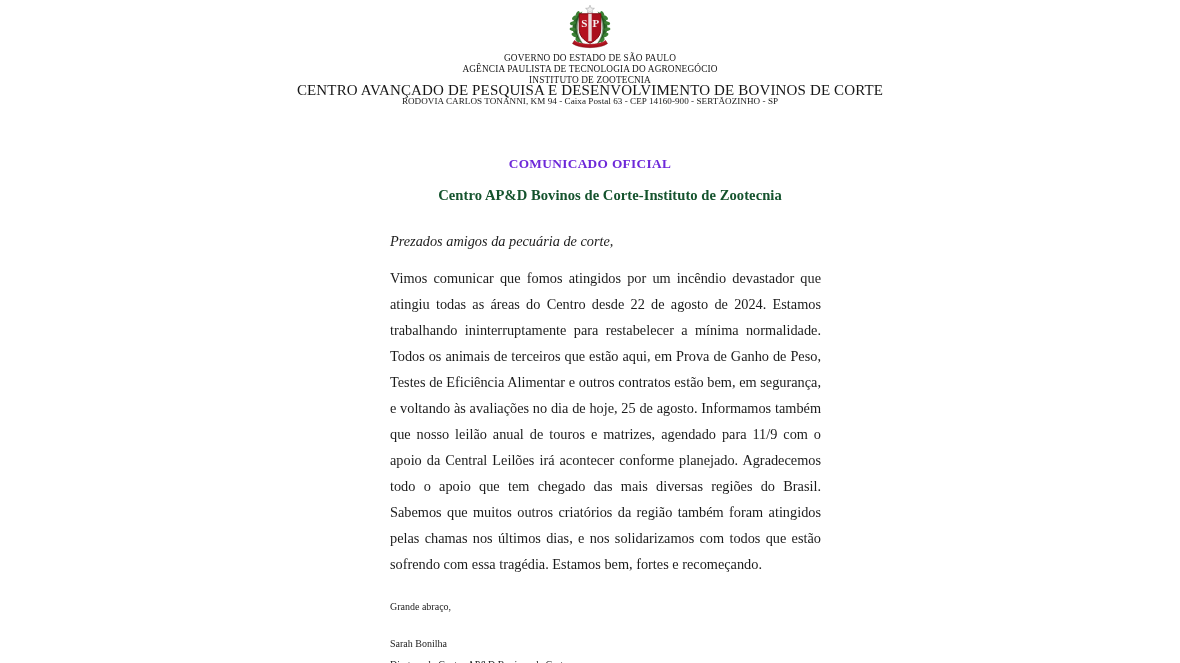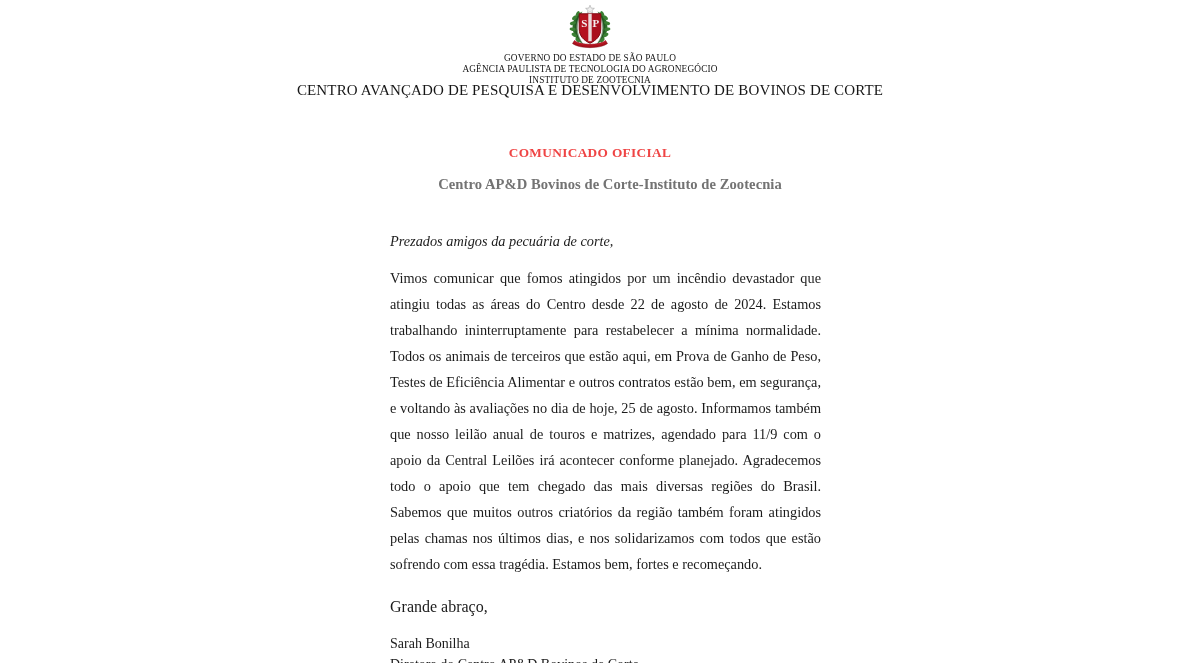--- a/index.html
+++ b/index.html
@@ -57,29 +57,29 @@
     font-size: 9.1px;
     letter-spacing: 0.05px;
   }
 
   
   .doc-title {
     text-align: center;
     font-weight: bold;
     font-size: 13.3px;
     letter-spacing: 0.35px;
-    color: #ef4444;
+    color: #6d28d9;
     margin-top: 49px;
   }
   .doc-subtitle {
     text-align: center;
     font-weight: bold;
     font-size: 14.6px;
     letter-spacing: 0.05px;
-    color: #737373;
+    color: #14532d;
     margin-top: 15px;
     padding-left: 40px;
   }
 
   
   .body-block {
     position: absolute;
     left: 390px;
     top: 231px;
     width: 431px;
@@ -94,29 +94,29 @@
     margin-top: 13px;
     font-size: 14.3px;
     line-height: 26px;
     text-align: justify;
     text-justify: inter-word;
     color: #1b1b1b;
     hyphens: none;
   }
   .closing {
     margin-top: 19px;
-    font-size: 16px;
+    font-size: 10px;
     line-height: 21px;
     color: #1b1b1b;
   }
   .signature {
     margin-top: 17px;
   }
   .sig-line {
-    font-size: 14px;
+    font-size: 10px;
     line-height: 20.5px;
     color: #1b1b1b;
   }
 </style>
 </head>
 <body>
 
 <div class="page">
 
   <div class="letterhead">
@@ -171,20 +171,21 @@
         <path d="M6.5 36.5 C12 41.5 32 41.5 37.5 36.5 L38.4 37.9
                  C32.5 42.6 11.5 42.6 5.6 37.9 Z" fill="#c2202c" opacity="0.6"></path>
       </svg>
     </div>
 
     <div class="org-lines">
       <div class="org-line">GOVERNO DO ESTADO DE SÃO PAULO</div>
       <div class="org-line">AGÊNCIA PAULISTA DE TECNOLOGIA DO AGRONEGÓCIO</div>
       <div class="org-line">INSTITUTO DE ZOOTECNIA</div>
       <div class="org-line wide">CENTRO AVANÇADO DE PESQUISA E DESENVOLVIMENTO DE BOVINOS DE CORTE</div>
+      <div class="org-line addr">RODOVIA CARLOS TONANNI, KM 94 - Caixa Postal 63 - CEP 14160-900 - SERTÃOZINHO - SP</div>
     </div>
   </div>
 
   <div class="doc-title">COMUNICADO OFICIAL</div>
   <div class="doc-subtitle">Centro AP&amp;D Bovinos de Corte-Instituto de Zootecnia</div>
 
   <div class="body-block">
     <div class="salutation">Prezados amigos da pecuária de corte,</div>
     <div class="para">Vimos comunicar que fomos atingidos por um incêndio devastador que atingiu todas as áreas do Centro desde 22 de agosto de 2024.  Estamos trabalhando ininterruptamente para restabelecer a mínima normalidade. Todos os animais de terceiros que estão aqui, em Prova de Ganho de Peso, Testes de Eficiência Alimentar e outros contratos estão bem, em segurança, e voltando às avaliações no dia de hoje, 25 de agosto. Informamos também que nosso leilão anual de touros e matrizes, agendado para 11/9 com o apoio da Central Leilões irá acontecer conforme planejado. Agradecemos todo o apoio que tem chegado das mais diversas regiões do Brasil. Sabemos que muitos outros criatórios da região também foram atingidos pelas chamas nos últimos dias, e nos solidarizamos com todos que estão sofrendo com essa tragédia. Estamos bem, fortes e recomeçando.</div>
     <div class="closing">Grande abraço,</div>

